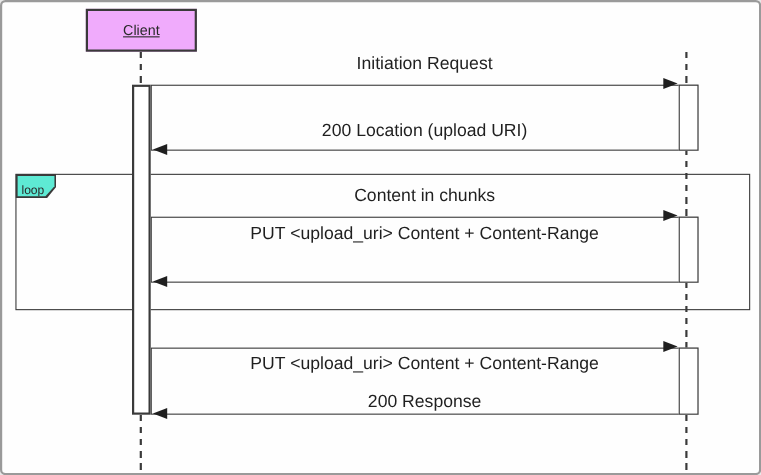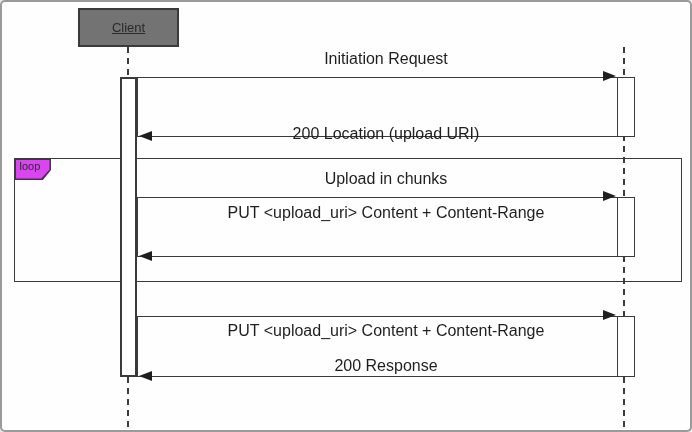--- a/index.html
+++ b/index.html
@@ -13,21 +13,21 @@
     border: 2px solid #9a9a9a;
     border-radius: 5px;
     overflow: hidden;
     font-family: "Liberation Sans", sans-serif;
     color: #222;
   }
 
   
   .actor-box {
     position: absolute;
-    background: #737373;
+    background: #f0abfc;
     border: 2px solid #3a3a3a;
     display: flex;
     align-items: center;
     justify-content: center;
     font-size: 13px;
     color: #2a2a2a;
     z-index: 6;
   }
   .actor-box .actor-label { text-decoration: underline; }
   .client-box { left: 76px; top: 6px; width: 101px; height: 39px; }
@@ -58,24 +58,24 @@
     position: absolute;
     left: 12px; top: 156px;
     width: 37px; height: 22px;
     background: #3a3a3a;
     clip-path: polygon(0 0, 100% 0, 100% 55%, 78% 100%, 0 100%);
     z-index: 3;
   }
   .loop-tab-inner {
     position: absolute;
     left: 1.5px; top: 1.5px; right: 1.5px; bottom: 1.5px;
-    background: #d946ef;
+    background: #5eead4;
     clip-path: polygon(0 0, 100% 0, 100% 52%, 76% 100%, 0 100%);
     display: flex;
-    align-items: flex-start;
+    align-items: flex-end;
     padding-left: 4px;
     font-size: 11px;
     color: #2a2a2a;
   }
 
   
   .exchange-rect {
     position: absolute;
     left: 135px;
     width: 498px;
@@ -131,21 +131,21 @@
     width: 498px;
     text-align: center;
     font-size: 16px;
     line-height: 14px;
     color: #1f1f1f;
     white-space: nowrap;
     z-index: 5;
   }
   .lbl-phase-1 { top: 50px; }
   .lbl-req-1   { top: 82px; }
-  .lbl-resp-1  { top: 125px; }
+  .lbl-resp-1  { top: 111px; }
   .lbl-phase-2 { top: 170px; }
   .lbl-req-2   { top: 204px; }
   .lbl-resp-2  { top: 236px; }
   .lbl-phase-3 { top: 290px; }
   .lbl-req-3   { top: 322px; }
   .lbl-resp-3  { top: 357px; }
 </style>
 </head>
 <body>
 
@@ -177,19 +177,19 @@
   <div class="arrow-right req-3"></div>
   <div class="arrow-left resp-3"></div>
 
   <div class="actor-box client-box">
     <span class="actor-label">Client</span>
   </div>
 
   <div class="msg-label lbl-phase-1">Initiation Request</div>
   <div class="msg-label lbl-resp-1">200 Location (upload URI)</div>
 
-  <div class="msg-label lbl-phase-2">Upload in chunks</div>
+  <div class="msg-label lbl-phase-2">Content in chunks</div>
   <div class="msg-label lbl-req-2">PUT &lt;upload_uri&gt; Content + Content-Range</div>
 
   <div class="msg-label lbl-req-3">PUT &lt;upload_uri&gt; Content + Content-Range</div>
   <div class="msg-label lbl-resp-3">200 Response</div>
 
 </div>
 
 </body></html>

